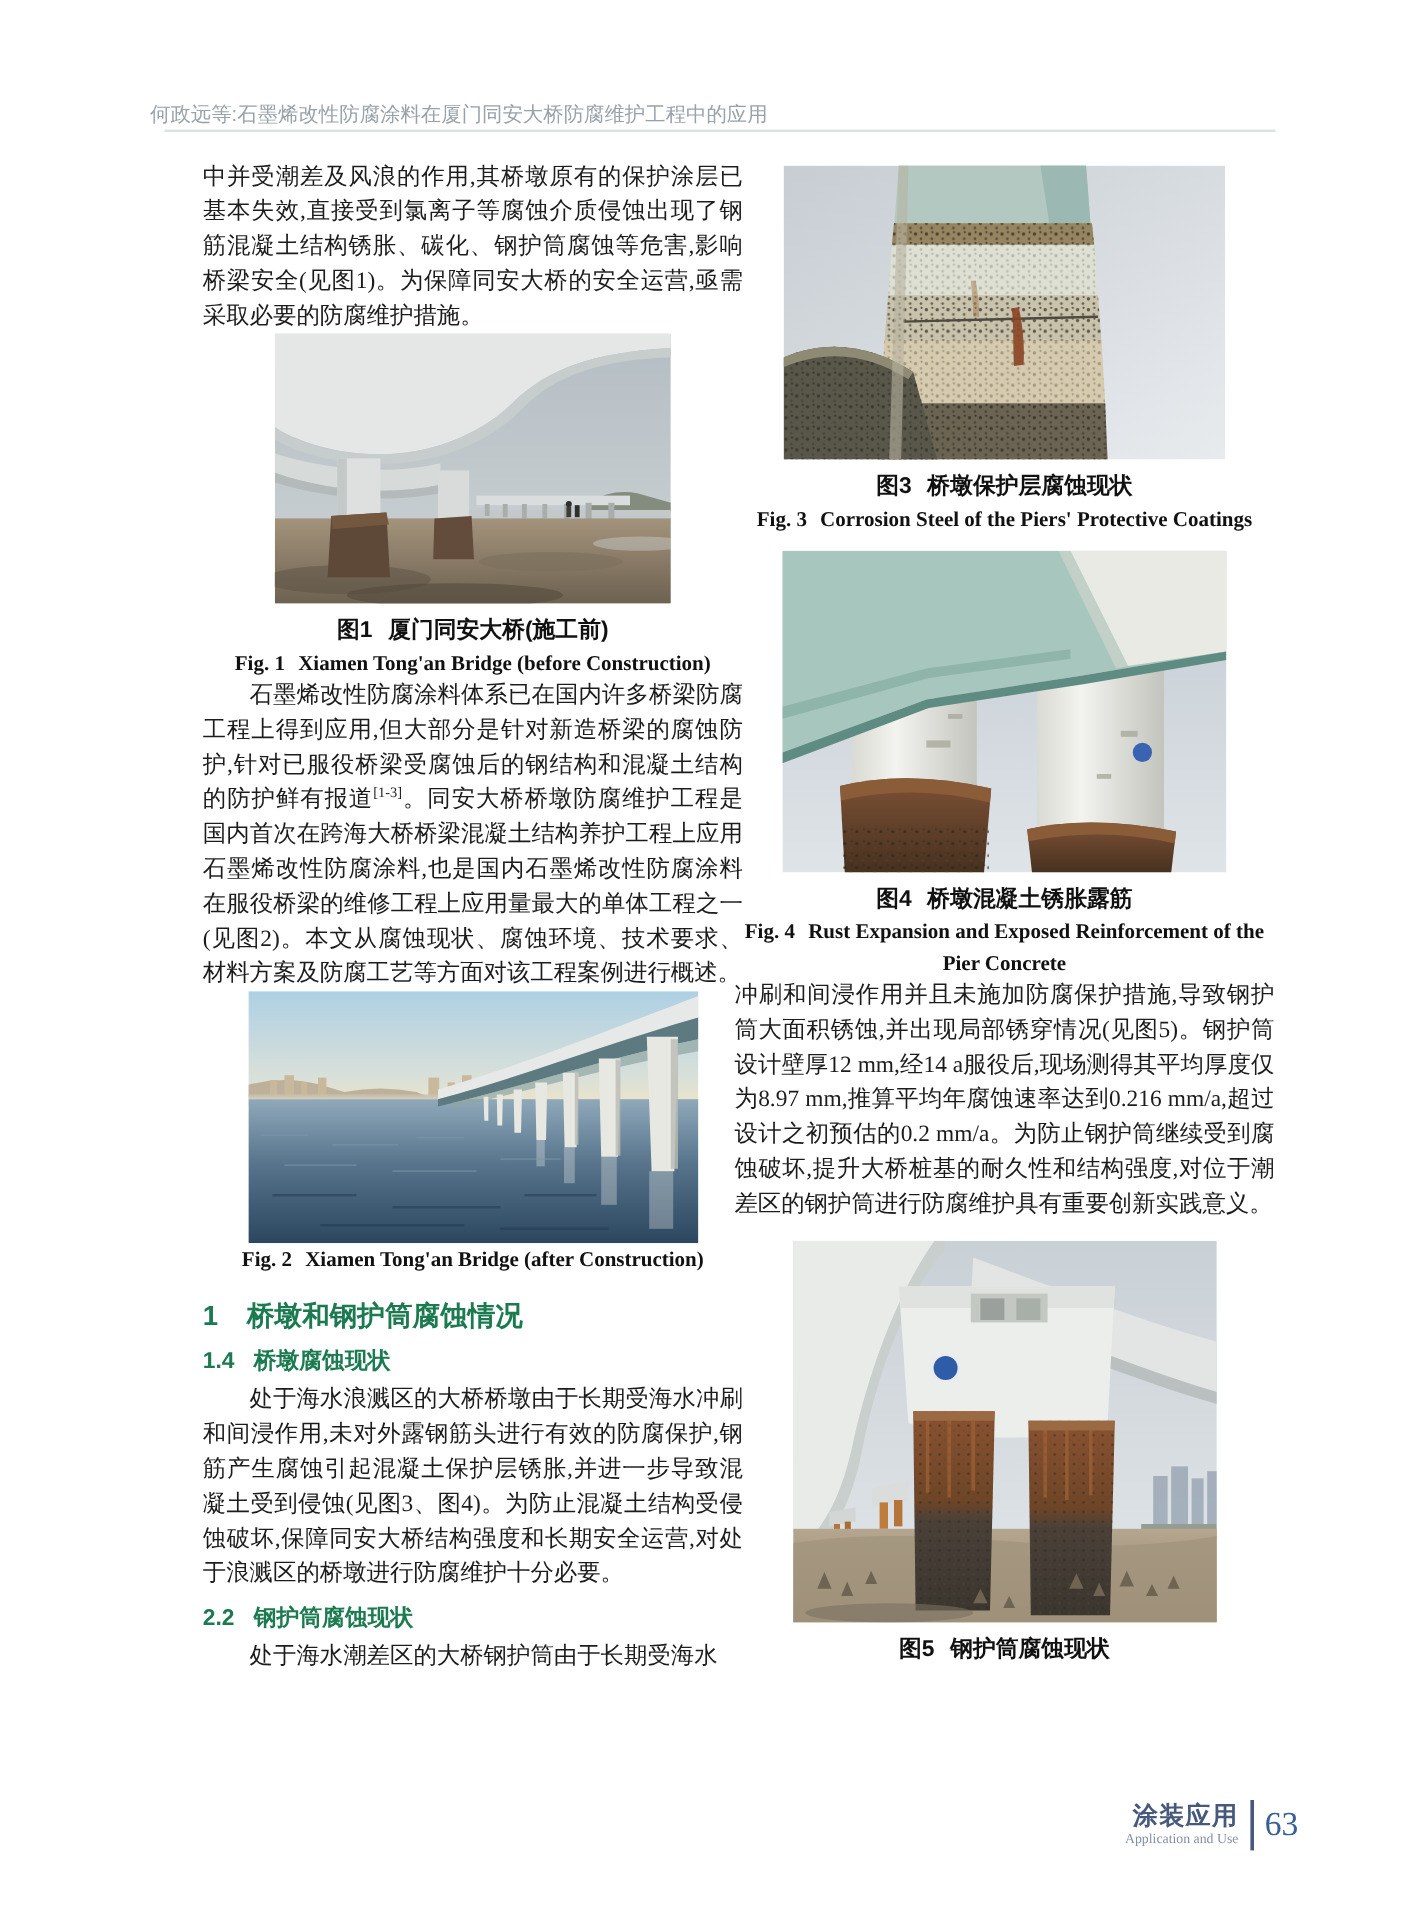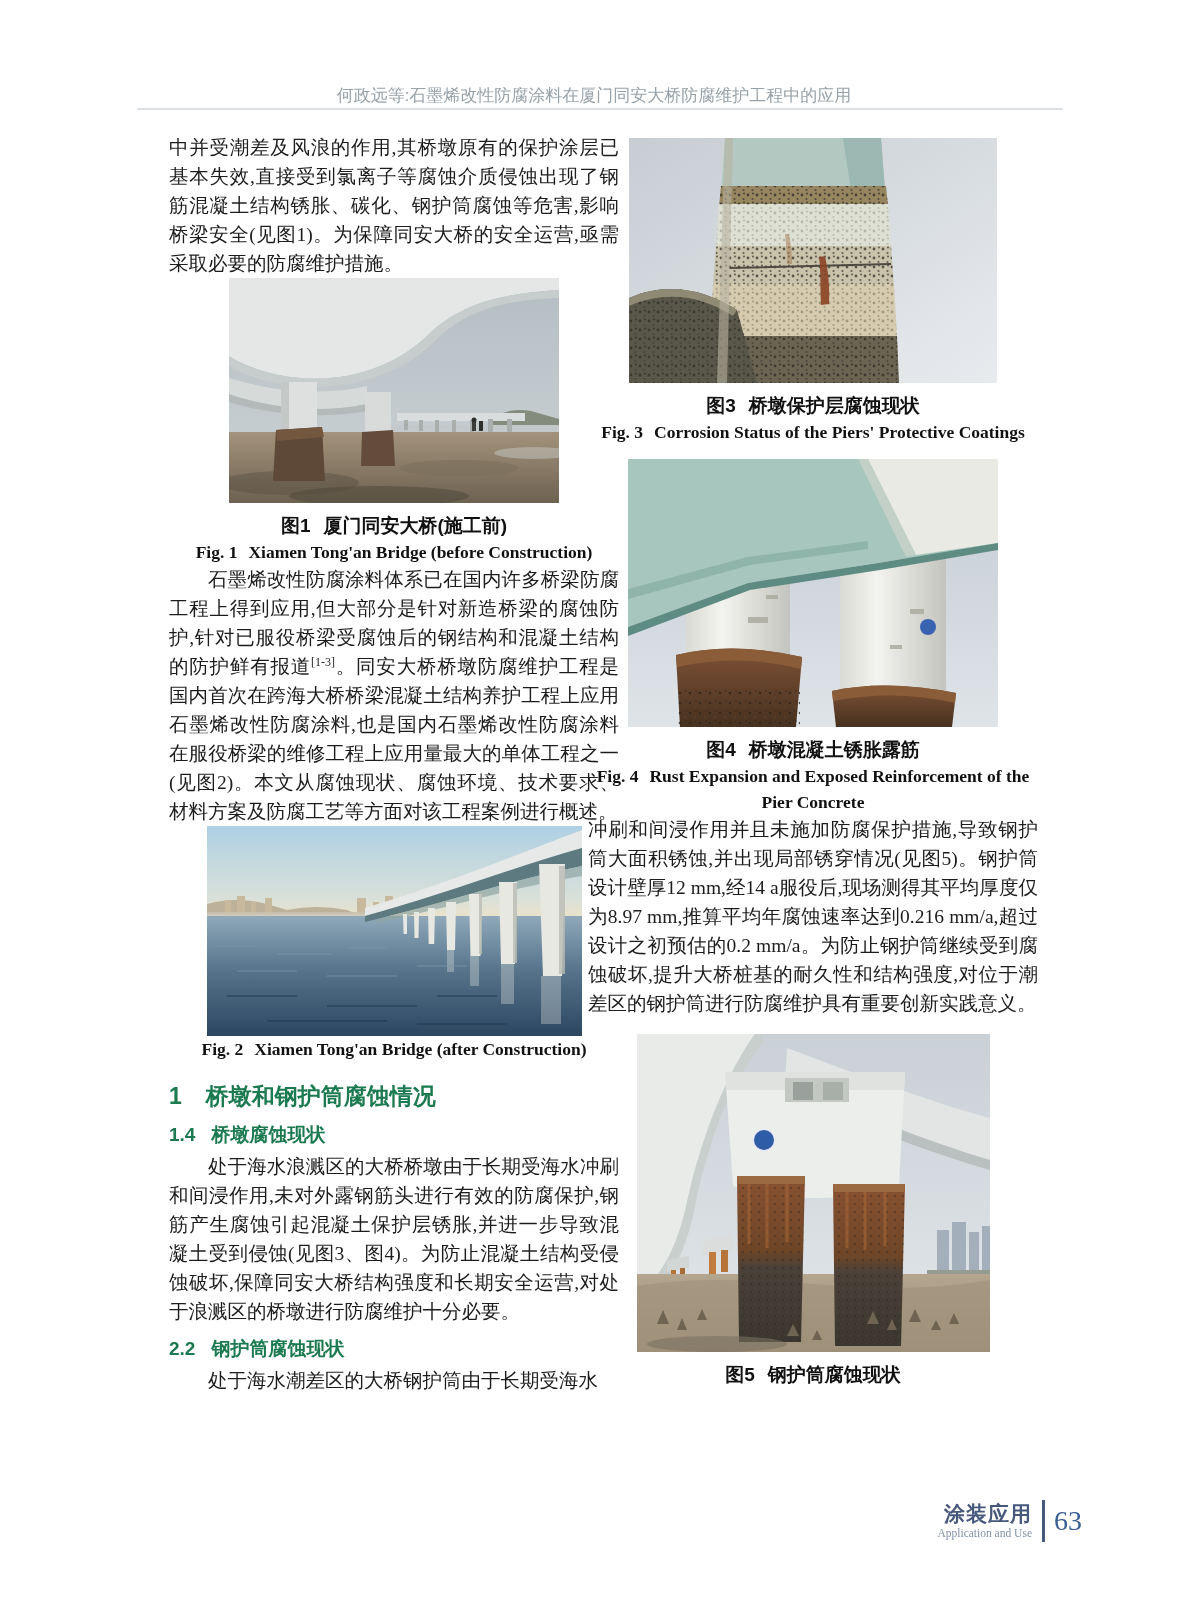--- a/index.html
+++ b/index.html
@@ -4,27 +4,27 @@
 <style>
   :root{
     --green:#1B7A4F;
     --fblue:#46597C;
     --fblue2:#3A5F94;
     --ink:#1c1c1c;
   }
   html,body{margin:0;padding:0;background:#ffffff;}
   .page{position:relative;width:1187px;height:1600px;background:#fff;overflow:hidden;
         font-family:"Liberation Serif","DejaVu Serif",serif;color:var(--ink);}
-  .running-head{position:absolute;top:84px;left:125px;width:938px;text-align:center;
+  .running-head{position:absolute;top:84px;left:125px;width:938px;text-align:left;
         font-family:"Liberation Sans","DejaVu Sans",sans-serif;font-size:17px;color:#98A2A9;}
   .head-rule{position:absolute;top:108px;left:137px;width:926px;height:2px;background:#dde1e3;}
 
   .col{position:absolute;width:450px;font-size:19.5px;line-height:29px;}
   .col-left{left:125px;top:133px;margin-left:44px;}
-  .col-right{left:588px;top:138px;}
+  .col-right{left:612px;top:138px;}
 
   p.body-para{margin:0;text-align:justify;word-break:break-all;}
   .indent{text-indent:2em;}
   .mt12{margin-top:12px;}
   .mt18{margin-top:18px;}
   sup.ref{font-size:12px;line-height:0;vertical-align:super;}
 
   figure.fig{margin:0;text-align:center;}
   figure.fig svg{display:block;margin:0 auto;}
   .fig-mt{margin-top:13px;}
@@ -235,21 +235,21 @@
         <path d="M0,160 C36,144 74,150 108,172 L128,245 H0 Z" fill="#59564a"></path>
         <path d="M0,160 C36,144 74,150 108,172 L128,245 H0 Z" fill="url(#spk)"></path>
         <path d="M0,160 C36,144 74,150 108,172 l-4,6 C72,158 38,152 0,168 Z" fill="#8f8a74"></path>
         <path d="M96,0 L88,245 h10 L104,0 Z" fill="#b7b2a0" opacity="0.6"></path>
       </svg>
       <figcaption>
         <div class="cap-cn">
           <span>图3</span><span class="t">桥墩保护层腐蚀现状</span>
         </div>
         <div class="cap-en">
-          <span>Fig. 3</span><span class="t">Corrosion Status of the Piers' Protective Coatings</span>
+          <span>Fig. 3</span><span class="t">Corrosion Steel of the Piers' Protective Coatings</span>
         </div>
       </figcaption>
     </figure>
 
     <figure class="fig" style="margin-top:14px;">
       <svg width="370" height="268" viewBox="0 0 370 268">
         <defs>
           <linearGradient id="f4sky" x1="0" x2="0" y1="0" y2="1">
               <stop offset="0" stop-color="#c2cad2"></stop>
               <stop offset="1" stop-color="#dfe4e8"></stop>

